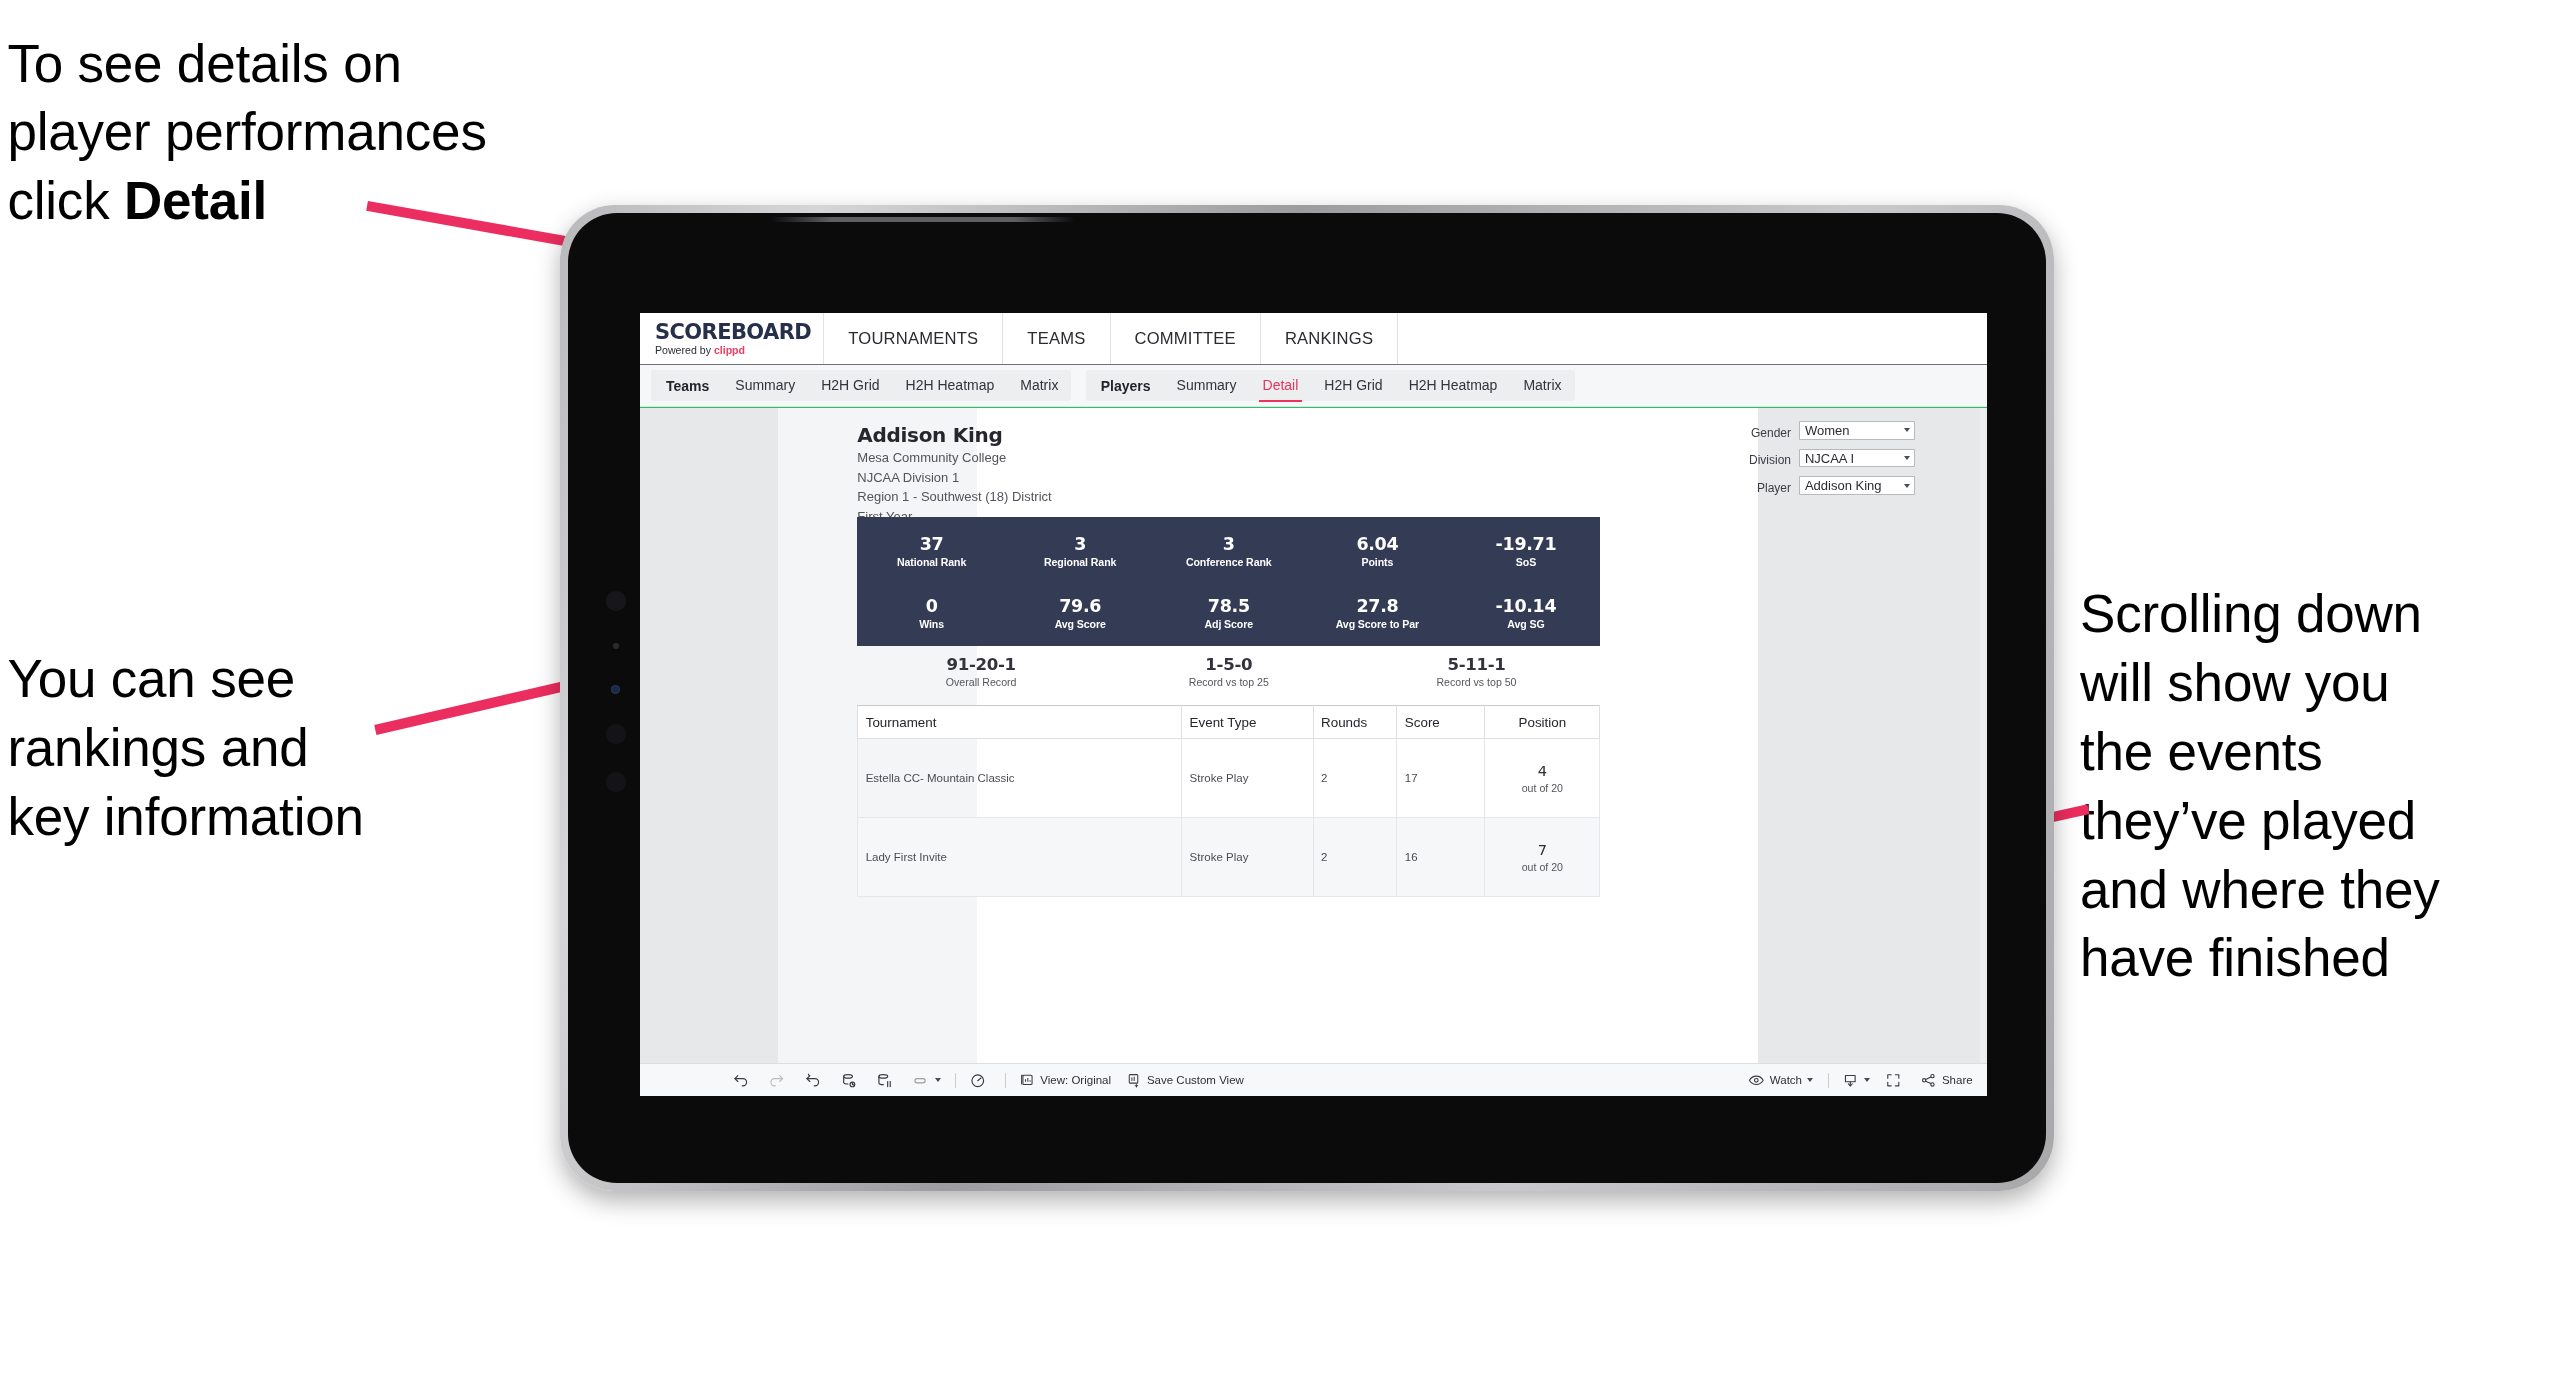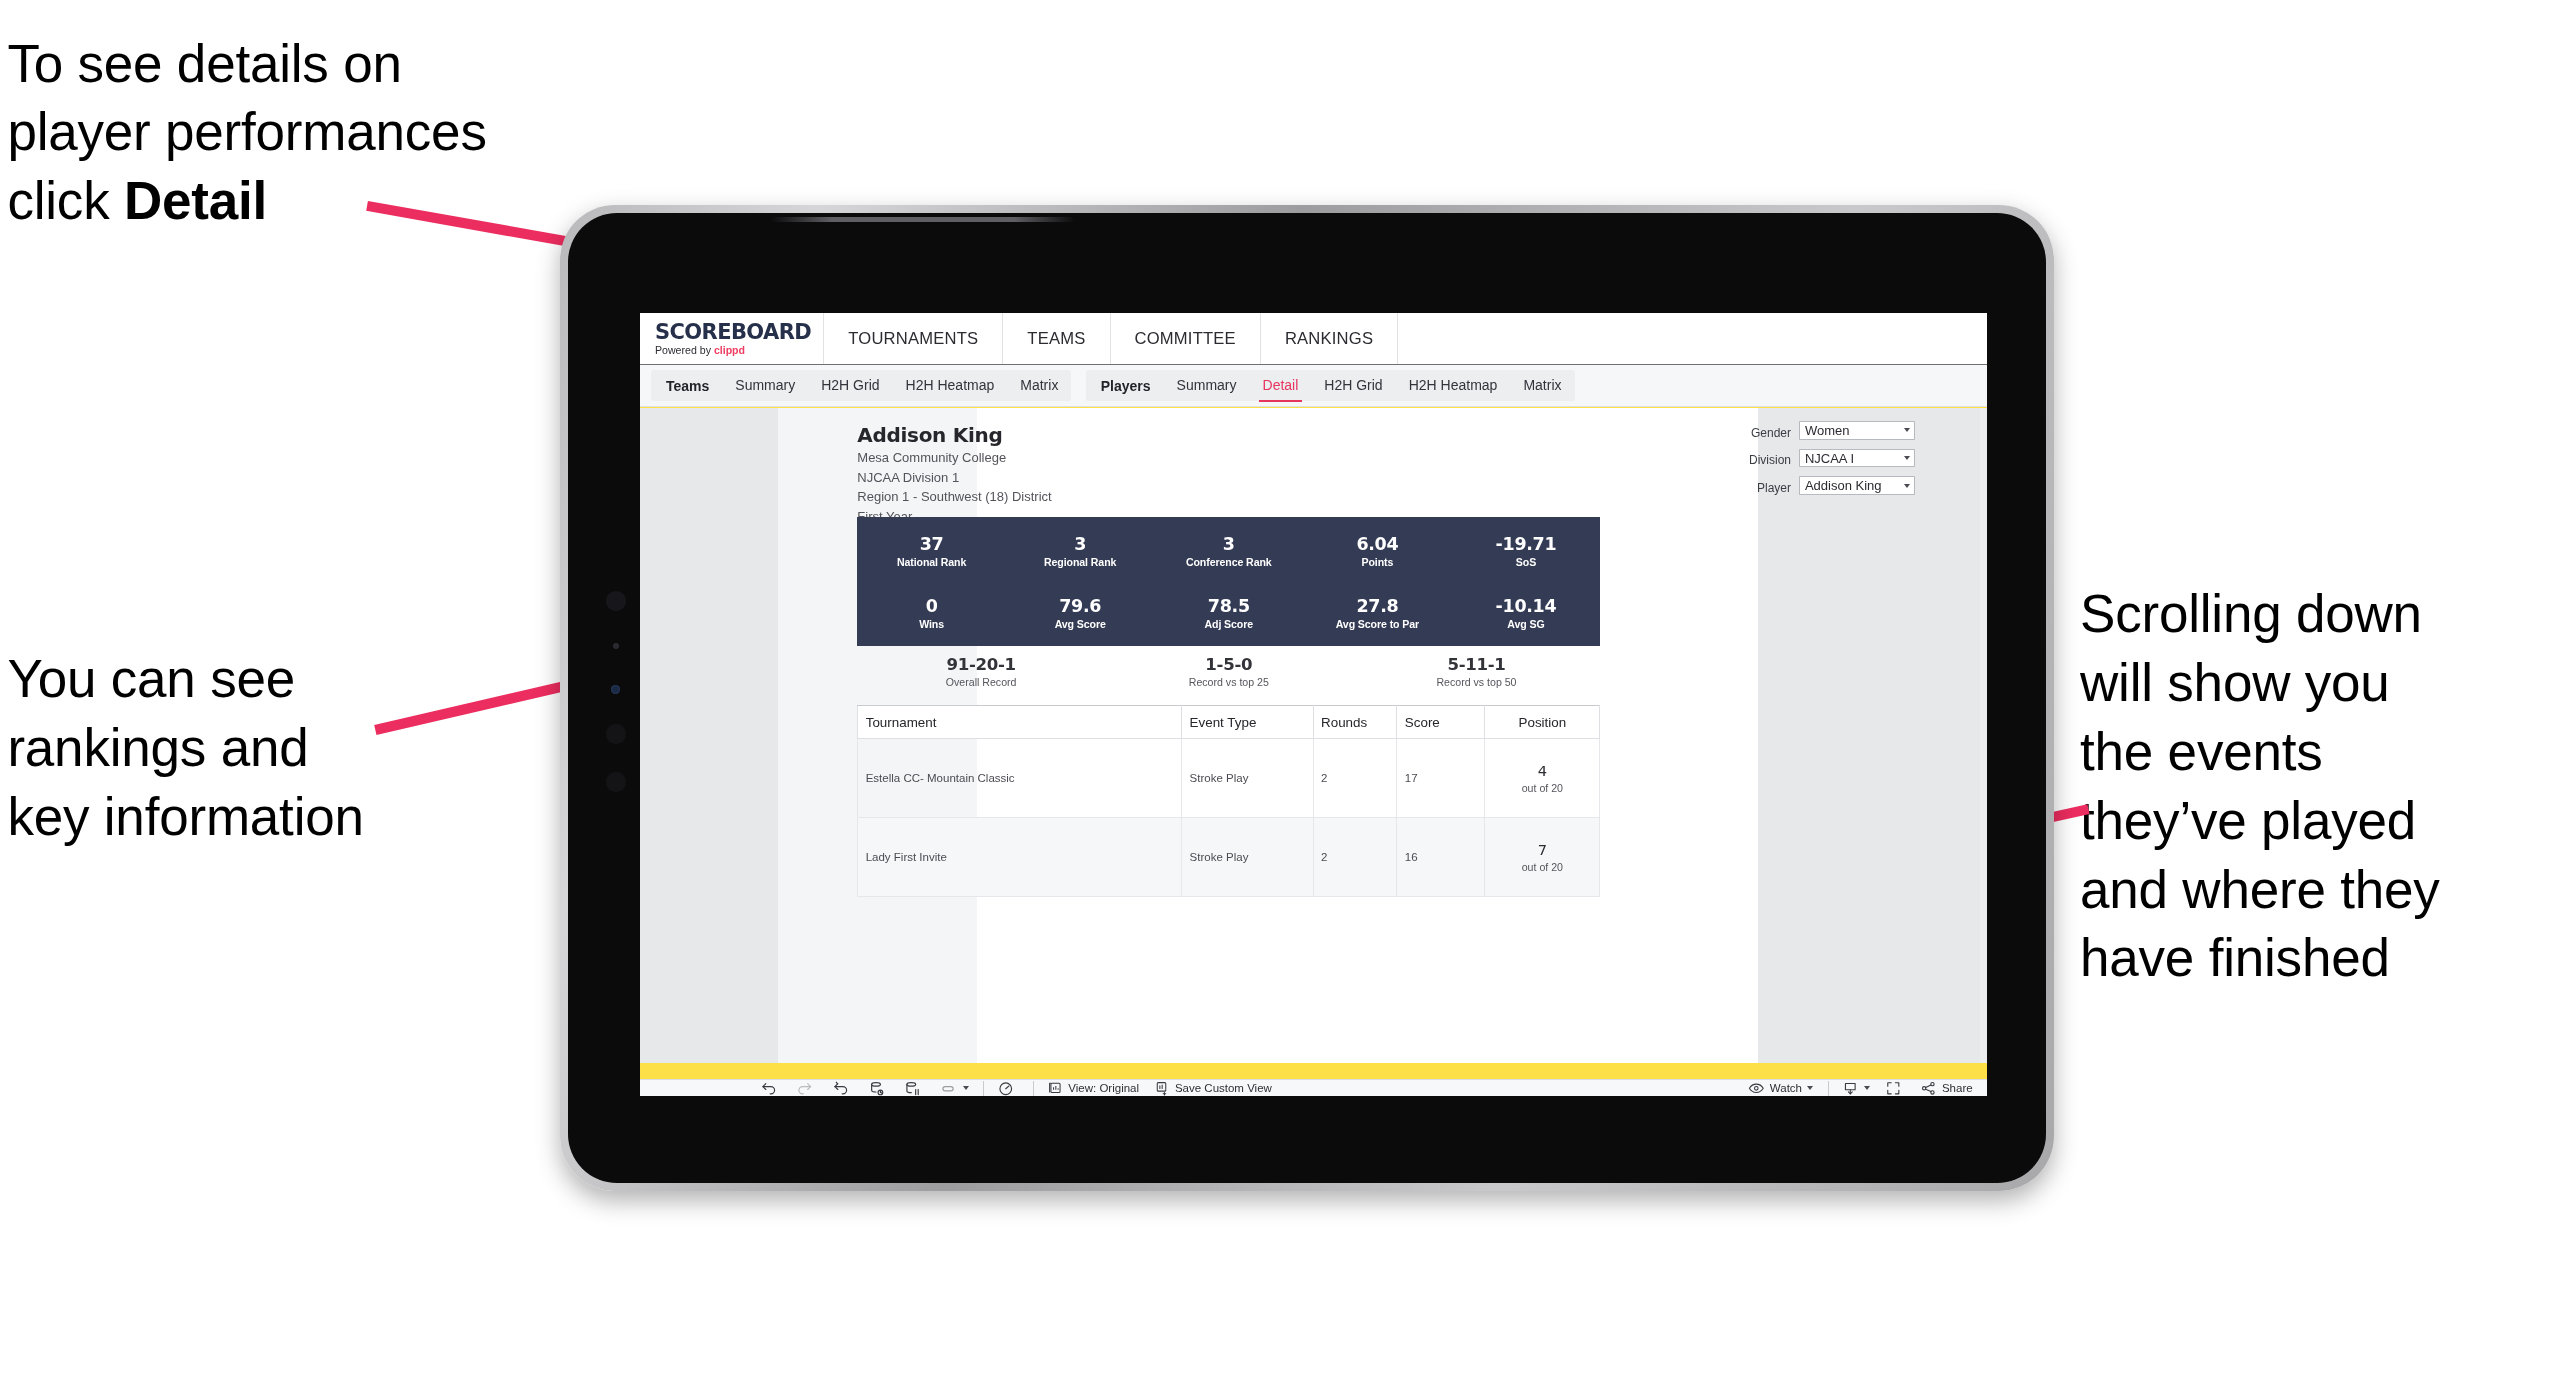--- a/index.html
+++ b/index.html
@@ -92,21 +92,21 @@
     background: linear-gradient(90deg, rgba(120,120,124,0) 0%, rgba(110,110,115,.85) 20%, rgba(110,110,115,.85) 80%, rgba(120,120,124,0) 100%);
     border-radius: 2.8px;
   }
   
   #screen {
     position: absolute;
     left: 72px;
     top: 100px;
     width: 1347px;
     height: 783px;
-    background: #fde047;
+    background: #22c55e;
     overflow: hidden;
   }
 
   
   #app-topnav {
     position: absolute;
     left: 0; top: 0;
     width: 100%;
     height: 52px;
     background: #ffffff;
@@ -400,27 +400,27 @@
     height: 100%;
     background: #eceef0;
   }
 
   
   #viz-toolbar {
     position: absolute;
     left: 0;
     bottom: 0;
     width: 100%;
-    height: 17px;
+    height: 33px;
     background: #f7f8f9;
     border-top: 0.9px solid #dcdee1;
     box-sizing: border-box;
     display: flex;
     align-items: center;
-    padding-left: 120px;
+    padding-left: 92px;
     font-size: 11.5px;
     color: #2f2f36;
   }
   .tb-item {
     display: flex;
     align-items: center;
     margin-right: 14.7px;
     cursor: pointer;
     white-space: nowrap;
   }

